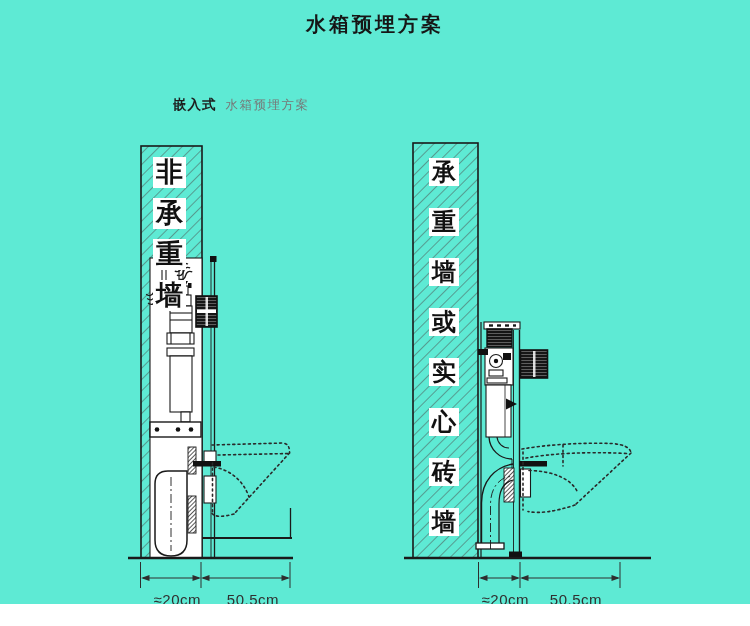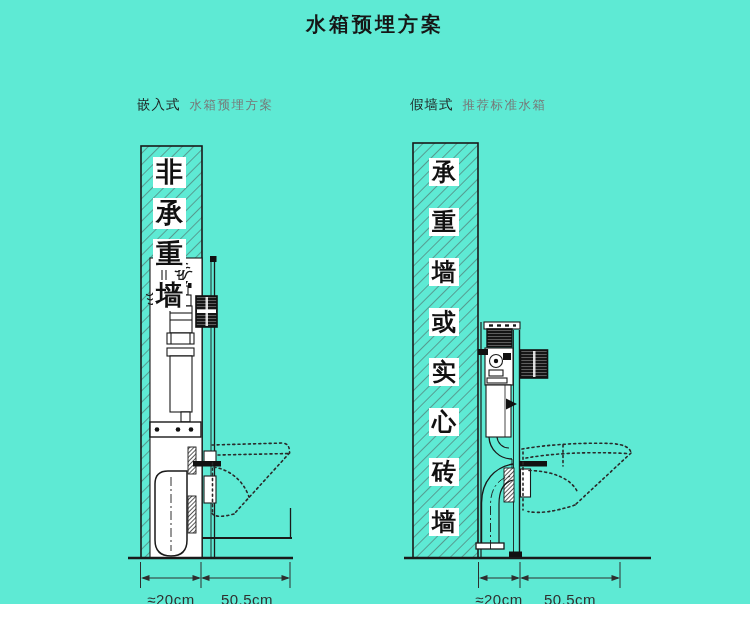--- a/index.html
+++ b/index.html
@@ -3,45 +3,41 @@
 <meta charset="utf-8">
 <style>
   html,body{margin:0;padding:0;background:#fff;}
   .page{position:relative;width:750px;height:604px;background:#5eead4;overflow:hidden;
         font-family:"Liberation Sans","DejaVu Sans",sans-serif;color:#1c1c1c;}
   .title{position:absolute;left:0;right:0;top:11px;margin:0;text-align:center;
          font-size:20px;font-weight:700;letter-spacing:3px;color:#161616;}
   .caption{position:absolute;top:96px;display:flex;align-items:baseline;gap:9px;white-space:nowrap;}
   .caption.left{left:137px;}
   .caption.right{left:410px;}
-  .cap-bold{font-size:13.5px;font-weight:400;color:#1c1c1c;letter-spacing:1px;}
+  .cap-bold{font-size:13.5px;font-weight:700;color:#1c1c1c;letter-spacing:1px;margin-left:36px;}
   .cap-sub{font-size:12.5px;color:#777;letter-spacing:1.5px;}
   .vlabel{position:absolute;display:flex;flex-direction:column;align-items:center;
           font-weight:700;color:#111;line-height:1;}
   .vlabel .ch{background:#fff;padding:2px 3px;}
   .vlabel.left{left:153px;top:157px;font-size:27px;gap:10px;}
   .vlabel.right{left:429px;top:158px;font-size:24px;gap:22px;}
-  .dim{position:absolute;font-size:15px;color:#303030;text-align:center;letter-spacing:0.5px;}
+  .dim{position:absolute;font-size:15px;color:#303030;text-align:right;letter-spacing:0.5px;}
   svg.diagram{position:absolute;}
   svg .ln{stroke:#1a1a1a;fill:none;stroke-width:1.1px;}
 </style>
 </head>
 <body>
 
 <div class="page">
 
   <h1 class="title">水箱预埋方案</h1>
 
   <div class="caption left">
     <span class="cap-bold">嵌入式</span>
     <span class="cap-sub">水箱预埋方案</span>
-  </div>
-  <div class="caption right">
-    <span class="cap-bold">假墙式</span>
-    <span class="cap-sub">推荐标准水箱</span>
   </div>
 
   <svg class="diagram" style="left:128px;top:133px;width:195px;height:486px" viewBox="128 133 195 486">
     <defs>
       <pattern id="hatch" patternUnits="userSpaceOnUse" width="8" height="8" patternTransform="rotate(45)">
         <line x1="0" y1="0" x2="0" y2="8" stroke="#4d4d4d" stroke-width="1"></line>
       </pattern>
       <pattern id="dstripe" patternUnits="userSpaceOnUse" width="4" height="3">
         <rect width="4" height="3" fill="#161616"></rect>
         <line x1="0" y1="0.5" x2="4" y2="0.5" stroke="#7d7d7d" stroke-width="0.7"></line>

